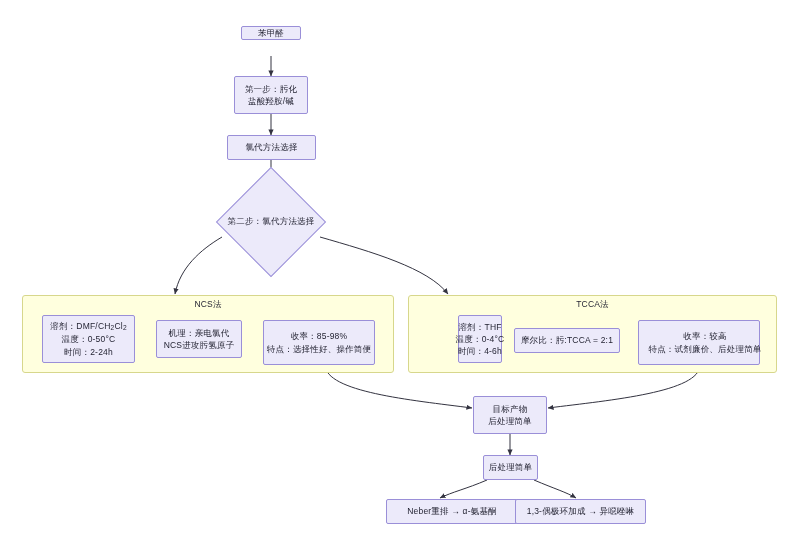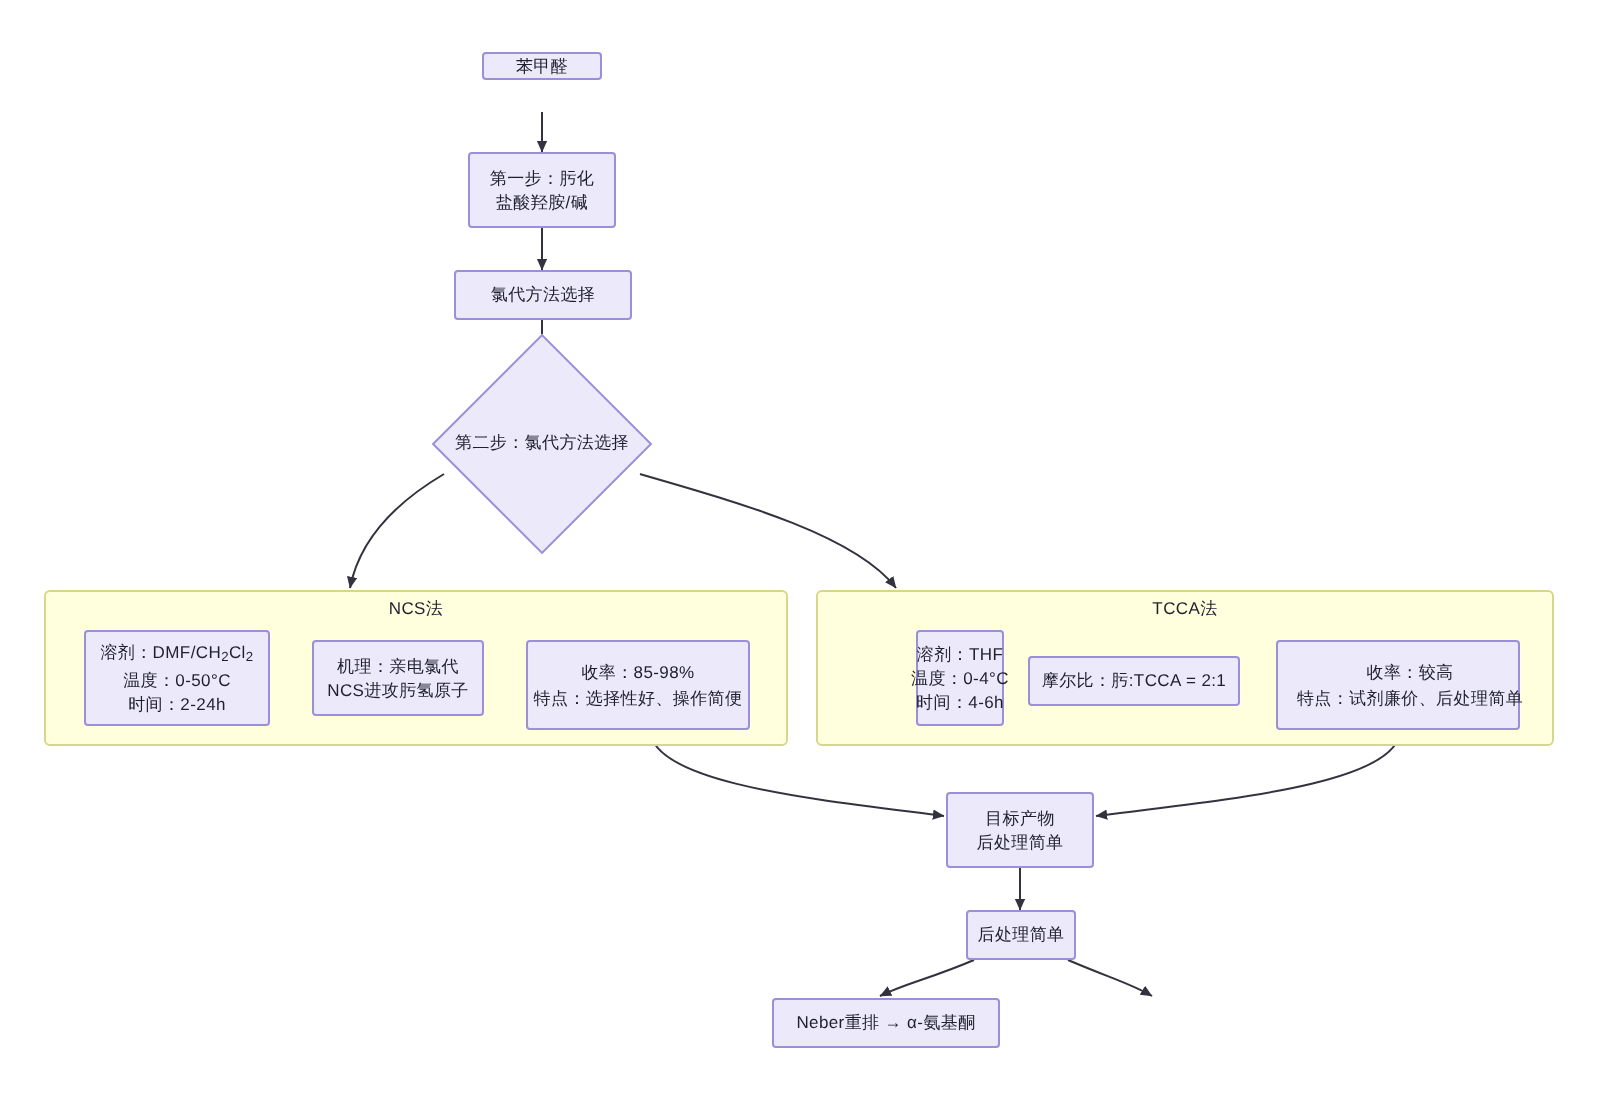--- a/index.html
+++ b/index.html
@@ -186,18 +186,21 @@
 
   <div class="node" style="left:473px; top:396px; width:74px; height:38px;">
     <span class="line">目标产物</span>
     <span class="line">后处理简单</span>
   </div>
 
   <div class="node" style="left:483px; top:455px; width:55px; height:25px;">
     <span class="line">后处理简单</span>
   </div>
 
-  <div class="node" style="left:386px; top:499px; width:114px; height:25px;">
+  <div class="node" style="left:386px; top:499px; width:132px; height:25px;">
     <span class="line">Neber重排 → α-氨基酮</span>
   </div>
 
+  <div class="node" style="left:515px; top:499px; width:131px; height:25px;">
+    <span class="line">1,3-偶极环加成 → 异噁唑啉</span>
+  </div>
 
 </div>
 
 </body></html>

